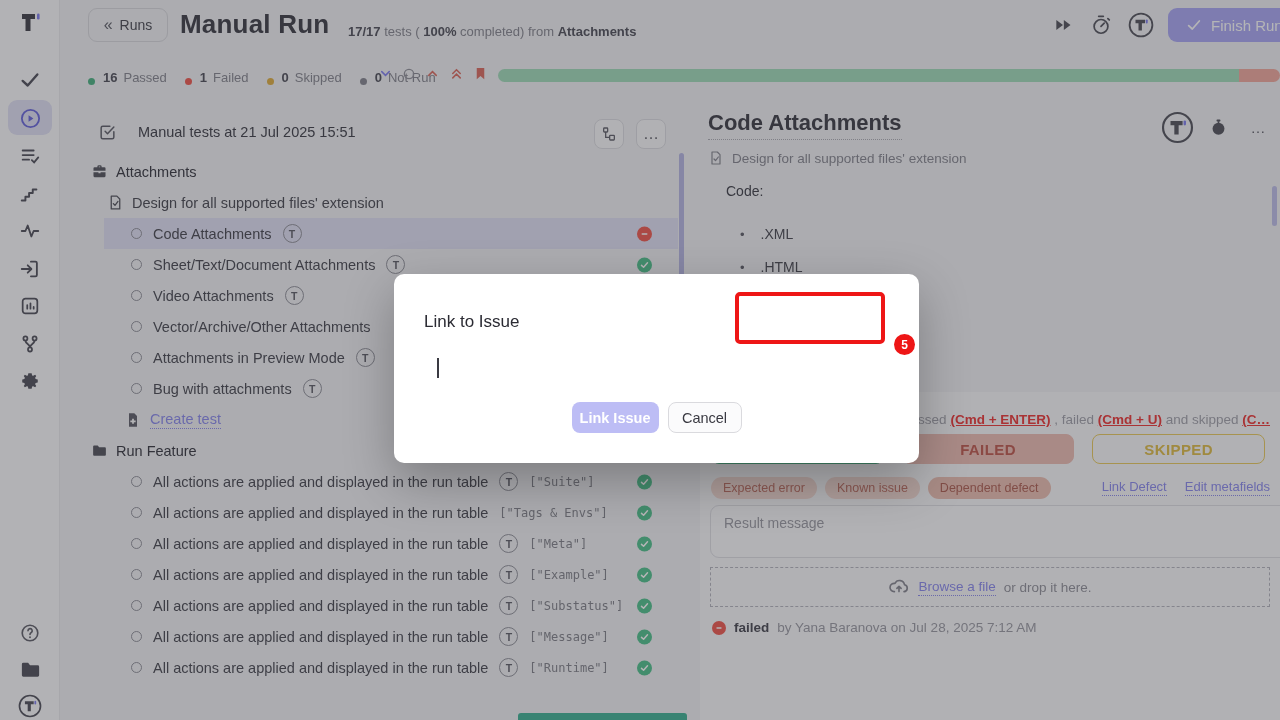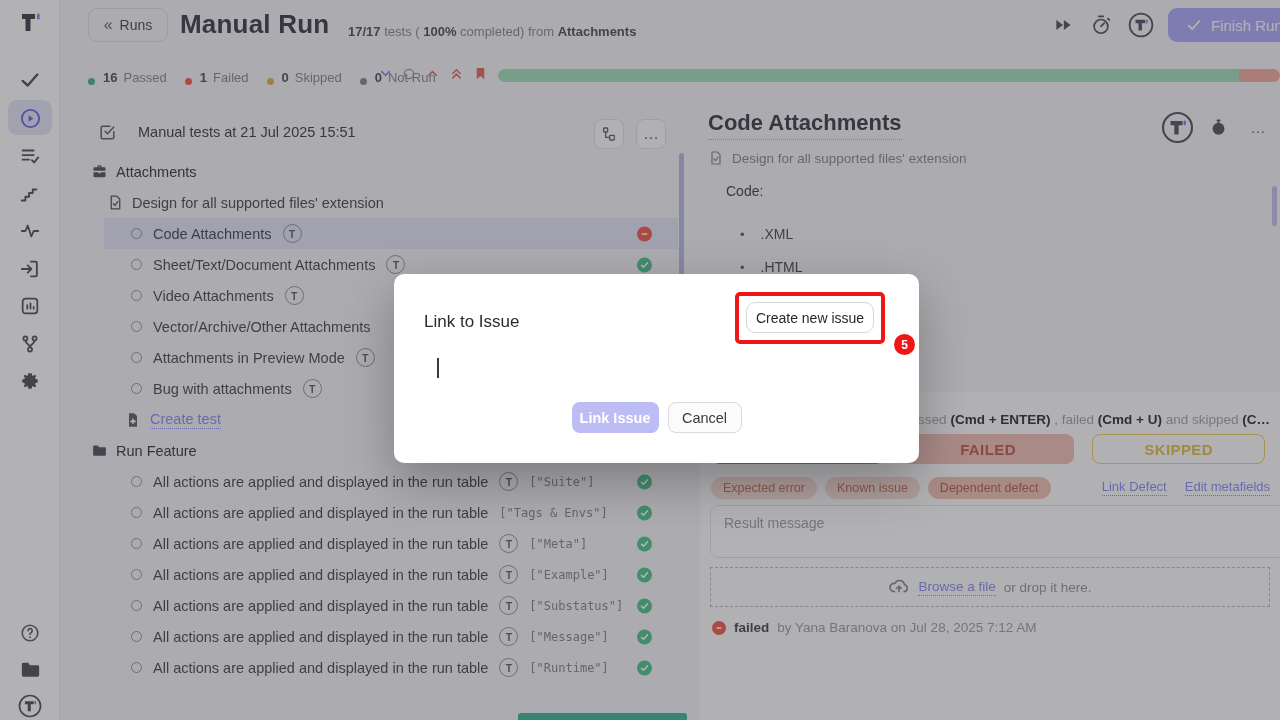--- a/index.html
+++ b/index.html
@@ -61,21 +61,21 @@
   .d-title { position:absolute; left:8px; top:10px; font-size:22px; font-weight:700; color:#4a4a53; border-bottom:1px dotted #b4b4bc; padding-bottom:3px; }
   .d-hdr-ic { position:absolute; top:10px; display:flex; align-items:center; justify-content:center; color:#5f5f68; }
   .d-suite { position:absolute; left:8px; top:50px; display:flex; align-items:center; gap:8px; font-size:13.5px; color:#8f8f98; }
   .d-code { position:absolute; left:26px; top:83px; font-size:14px; color:#4c4c55; }
   .d-bullet { position:absolute; left:40px; font-size:14px; color:#55555e; display:flex; align-items:center; gap:16px; }
   .d-bullet .bl { font-size:13px; color:#6b6b74; }
   .d-scroll { position:absolute; right:3px; top:86px; width:5px; height:40px; background:#c4c4ec; border-radius:3px; }
   .d-bottom { position:absolute; left:0; top:292px; width:580px; height:328px; background:#fbfbfd; }
 
   .hint { position:absolute; right:10px; top:20px; white-space:nowrap; font-size:13.5px; color:#a9a9b1; }
-  .hint b { color:#404040; font-weight:700; }
+  .hint b { color:#ef4444; font-weight:700;text-decoration:underline; }
   .sbtns { position:absolute; left:11px; top:42px; width:554px; display:flex; gap:18px; }
   .sbtn { flex:1; height:30px; border-radius:8px; display:flex; align-items:center; justify-content:center; font-size:15px; font-weight:600; letter-spacing:.4px; }
   .sb-pass { border:1.6px solid #57b98c; color:#57b98c; background:transparent; }
   .sb-fail { background:#f0c2ba; color:#c4645a; border:1.6px solid #f0c2ba; }
   .sb-skip { border:1.6px solid #ecd06a; color:#e2c254; background:transparent; }
 
   .badges { position:absolute; left:11px; top:85px; display:flex; gap:8px; }
   .badge { height:22px; padding:0 12px; border-radius:12px; font-size:12.5px; display:flex; align-items:center; background:#f6ded7; color:#c57a6e; }
   .badge.solid { background:#eec4b9; color:#b56a5e; }
   .meta-links { position:absolute; right:10px; top:87px; font-size:13px; color:#9493f0; display:flex; gap:18px; }
@@ -532,21 +532,20 @@
     </div>
   </div>
 
   <div class="toast-peek"></div>
 </div>
 
 <div class="overlay"></div>
 
 <div class="modal">
   <div class="m-title">Link to Issue</div>
-  <div class="create-btn">Create new issue</div>
   <div class="caret"></div>
   <div class="m-btns">
     <div class="link-btn">Link Issue</div>
     <div class="cancel-btn">Cancel</div>
   </div>
 </div>
 
 <div class="anno-box"></div>
 <div class="anno-badge">5</div>
 

